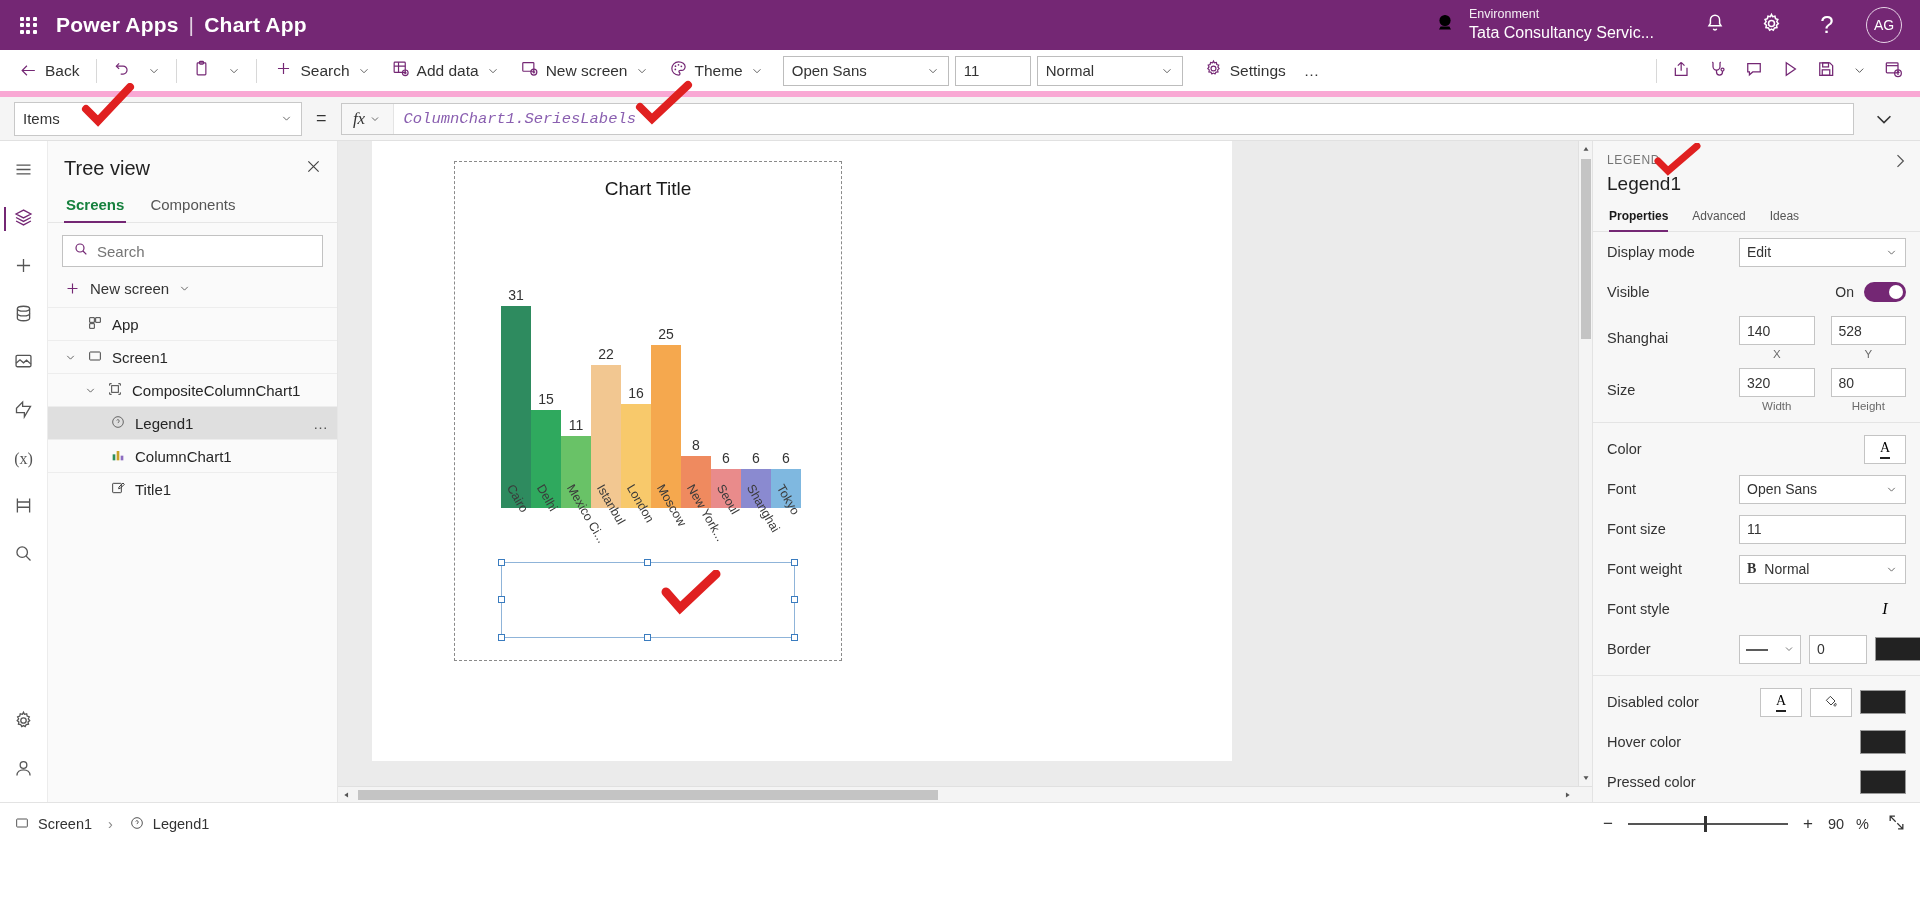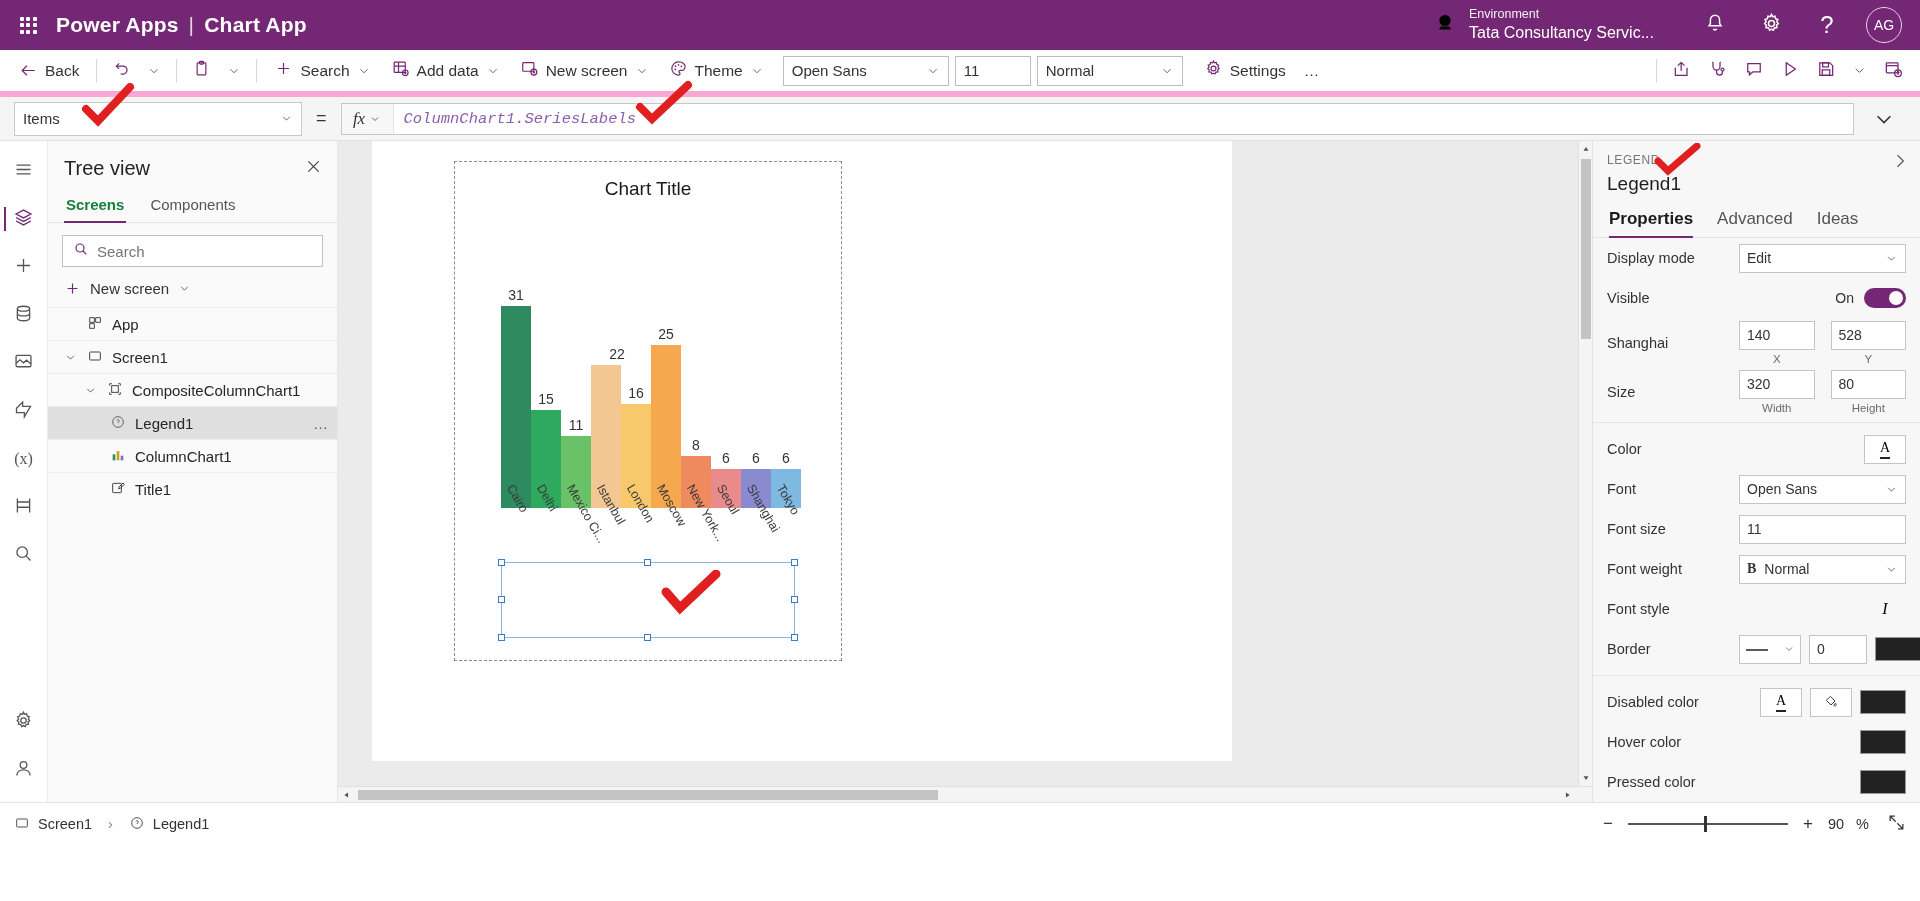--- a/index.html
+++ b/index.html
@@ -168,21 +168,21 @@
   .hthumb { position: absolute; left: 20px; width: 580px; height: 10px; background: #c4c4c4; top: 3px; }
   .hs-arrow { width: 16px; display: flex; align-items: center; justify-content: center; }
 
   
   .props { width: 328px; background: #f7f7f7; border-left: 1px solid #e3e3e3; display: flex; flex-direction: column; overflow: hidden; }
   .props-head { padding: 12px 14px 6px; position: relative; }
   .props-kind { font-size: 12px; letter-spacing: .6px; color: #757575; }
   .props-name { font-size: 19px; color: #1f1f1f; margin-top: 6px; }
   .props-next { position: absolute; right: 10px; top: 10px; cursor: pointer; }
   .props-tabs { display: flex; gap: 24px; padding: 8px 16px 0; border-bottom: 1px solid #e4e4e4; }
-  .ptab { font-size: 17px; color: #555; padding-bottom: 8px; cursor: pointer; position: relative; }
+  .ptab { font-size: 12px; color: #555; padding-bottom: 8px; cursor: pointer; position: relative; }
   .ptab.active { color: #1a1a1a; font-weight: 600; }
   .ptab.active::after { content: ""; position: absolute; left: 0; right: 0; bottom: -1px; height: 2.5px; background: #742774; }
   .prow { display: flex; align-items: center; padding: 7px 14px; gap: 10px; min-height: 40px; }
   .plabel { font-size: 14.5px; color: #333; width: 122px; flex-shrink: 0; }
   .pselect {
     flex: 1; height: 29px; background: #fff; border: 1px solid #c4c4c4;
     display: flex; align-items: center; justify-content: space-between;
     padding: 0 7px; font-size: 14px; color: #333; cursor: pointer;
   }
   .pinput {
@@ -704,21 +704,21 @@
                   <div class="bar">
                     <div class="fill" style="height: 98px; background: rgb(47, 169, 94);"></div>
                     <div class="vlabel" style="bottom: 101px;">15</div>
                   </div>
                   <div class="bar">
                     <div class="fill" style="height: 72px; background: rgb(105, 194, 103);"></div>
                     <div class="vlabel" style="bottom: 75px;">11</div>
                   </div>
                   <div class="bar">
                     <div class="fill" style="height: 143px; background: rgb(242, 199, 145);"></div>
-                    <div class="vlabel" style="bottom: 146px; margin-left: 11px;">22</div>
+                    <div class="vlabel" style="bottom: 146px;">22</div>
                   </div>
                   <div class="bar">
                     <div class="fill" style="height: 104px; background: rgb(248, 201, 107);"></div>
                     <div class="vlabel" style="bottom: 107px;">16</div>
                   </div>
                   <div class="bar">
                     <div class="fill" style="height: 163px; background: rgb(245, 168, 78);"></div>
                     <div class="vlabel" style="bottom: 166px;">25</div>
                   </div>
                   <div class="bar">

